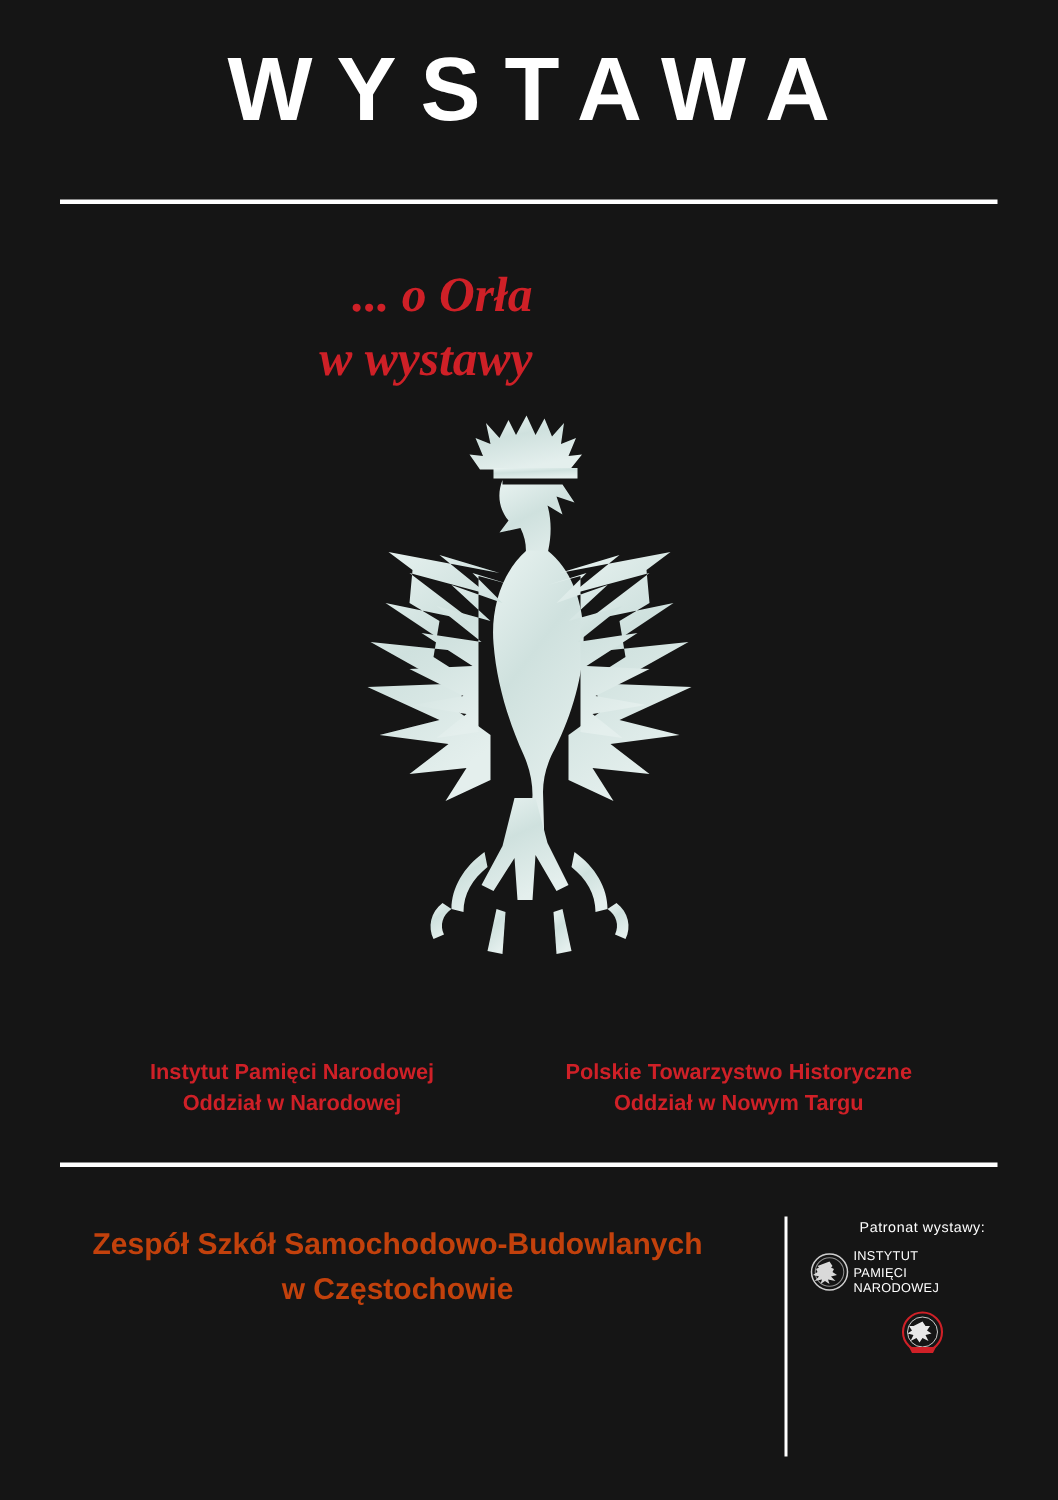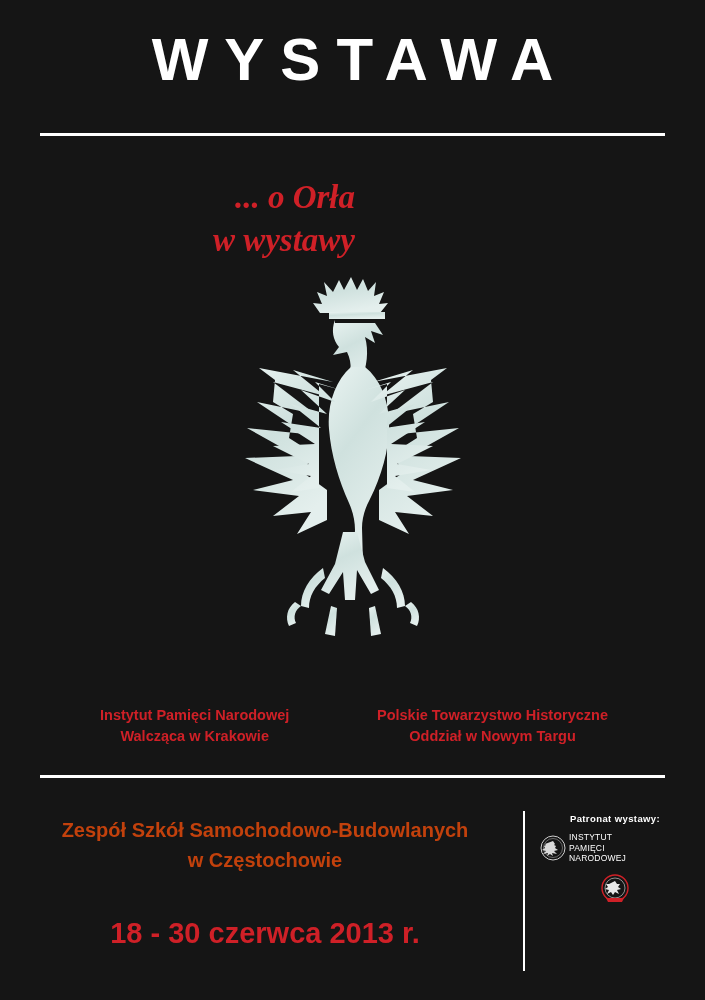--- a/index.html
+++ b/index.html
@@ -164,21 +164,21 @@
   .patronage {
     position: absolute;
     left: 540px;
     top: 8px;
     width: 150px;
     color: #ffffff;
   }
   .patronage-title {
     text-align: center;
     font-family: "Liberation Sans", sans-serif;
-    font-weight: bold;
+    font-weight: normal;
     font-size: 9.5px;
     letter-spacing: 0.4px;
     margin-bottom: 8px;
   }
   .logo-row {
     display: flex;
     align-items: center;
     gap: 3px;
     margin-bottom: 9px;
   }
@@ -262,36 +262,35 @@
         <path d="M228 330 c8 6 10 16 6 24 l-7 -3 c3 -6 1 -13 -5 -17z"></path>
         <path d="M148 334 l-6 28 10 2 2 -28z"></path>
         <path d="M192 334 l6 28 -10 2 -2 -28z"></path>
       </g>
     </svg>
   </div>
 
   <div class="organisers">
     <div class="org-col-1">
       <div>Instytut Pamięci Narodowej</div>
-      <div>Walcząca w Krakowie</div>
+      <div>Oddział w Narodowej</div>
     </div>
     <div class="org-col-2">
       <div>Polskie Towarzystwo Historyczne</div>
       <div>Oddział w Nowym Targu</div>
     </div>
   </div>
 
   <div class="rule rule-bottom"></div>
 
   <div class="footer">
     <div class="venue">
       <div>Zespół Szkół Samochodowo-Budowlanych</div>
       <div>w Częstochowie</div>
     </div>
-    <div class="dates">18 - 30 czerwca 2013 r.</div>
 
     <div class="vsep"></div>
 
     <div class="patronage">
       <div class="patronage-title">Patronat wystawy:</div>
 
       <div class="logo-row">
         <span class="logo-mark">
           <svg viewBox="0 0 26 26" width="26" height="26" aria-hidden="true">
             <circle cx="13" cy="13" r="12" fill="none" stroke="#cfcfcf" stroke-width="1"></circle>

